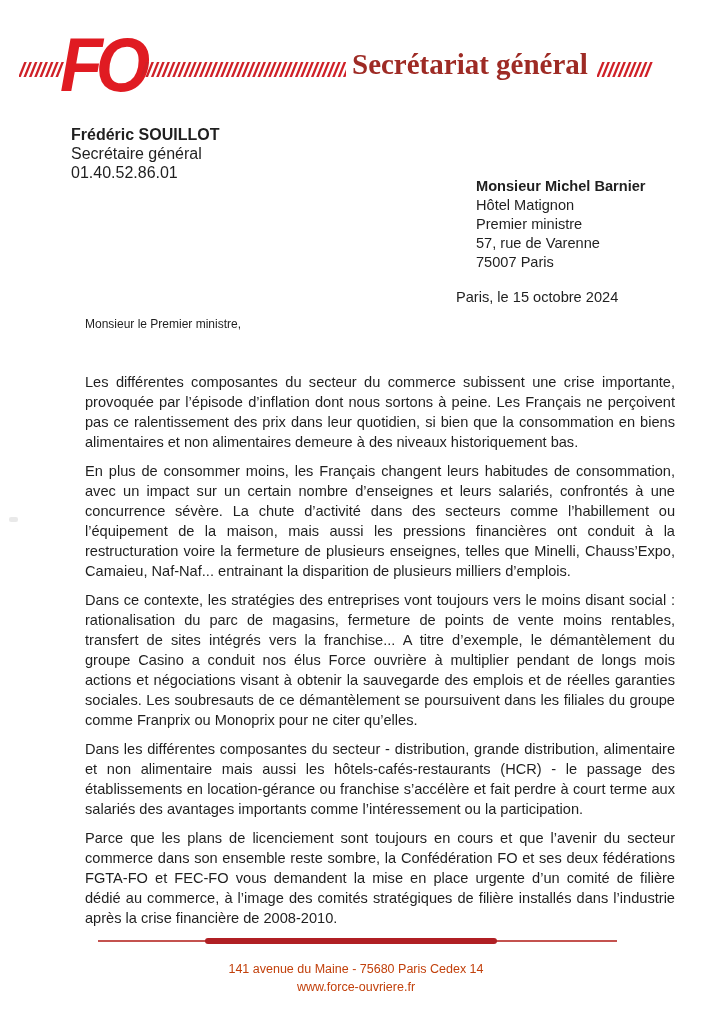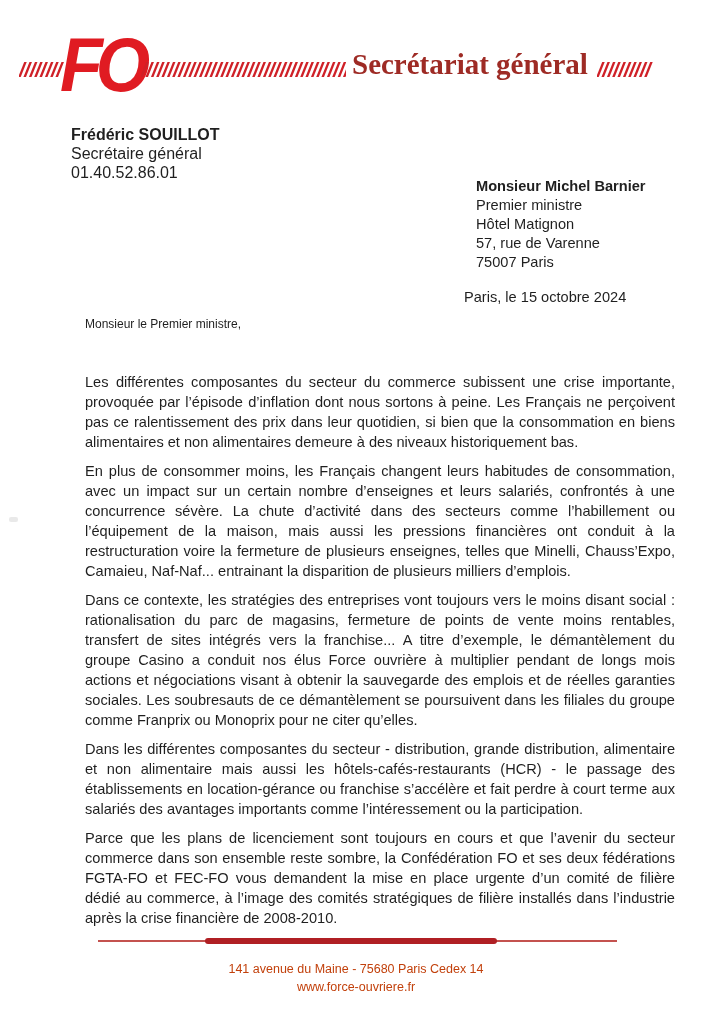--- a/index.html
+++ b/index.html
@@ -41,21 +41,21 @@
     font-weight:700;
     font-size:29px;line-height:32px;
     color:#9e2b25;
     white-space:nowrap;
   }
   
   .sender{position:absolute;left:71px;top:125px;font-size:16px;line-height:19px;}
   .sender .name{font-weight:700;}
   .recipient{position:absolute;left:476px;top:177px;font-size:14.6px;line-height:19px;}
   .recipient .name{font-weight:700;}
-  .date-line{position:absolute;left:456px;top:289px;font-size:14.6px;margin-left:8px;}
+  .date-line{position:absolute;left:456px;top:289px;font-size:14.6px;}
   .salutation{position:absolute;left:85px;top:317px;font-size:12px;}
   
   .body-text{
     position:absolute;left:85px;top:372px;width:590px;
     font-size:14.6px;line-height:20px;
     text-align:justify;
   }
   .body-text p{margin:0 0 9px 0;}
   
   .footer-line{
@@ -92,22 +92,22 @@
   </div>
 
   <div class="sender">
     <div class="name">Frédéric SOUILLOT</div>
     <div>Secrétaire général</div>
     <div>01.40.52.86.01</div>
   </div>
 
   <div class="recipient">
     <div class="name">Monsieur Michel Barnier</div>
+    <div>Hôtel Matignon</div>
     <div>Premier ministre</div>
-    <div>Hôtel Matignon</div>
     <div>57, rue de Varenne</div>
     <div>75007 Paris</div>
   </div>
 
   <div class="date-line">Paris, le 15 octobre 2024</div>
 
   <div class="salutation">Monsieur le Premier ministre,</div>
 
   <div class="body-text">
     <p>Les différentes composantes du secteur du commerce subissent une crise importante, provoquée par l’épisode d’inflation dont nous sortons à peine. Les Français ne perçoivent pas ce ralentissement des prix dans leur quotidien, si bien que la consommation en biens alimentaires et non alimentaires demeure à des niveaux historiquement bas.</p>

